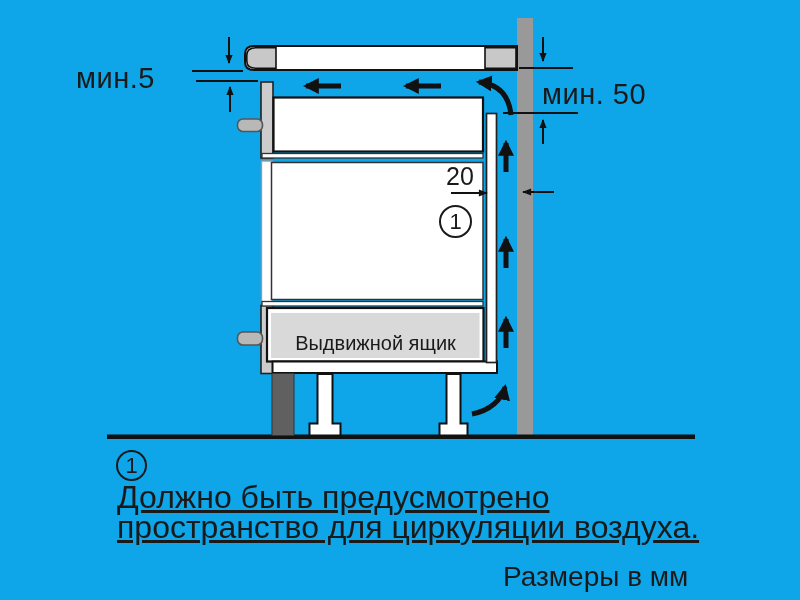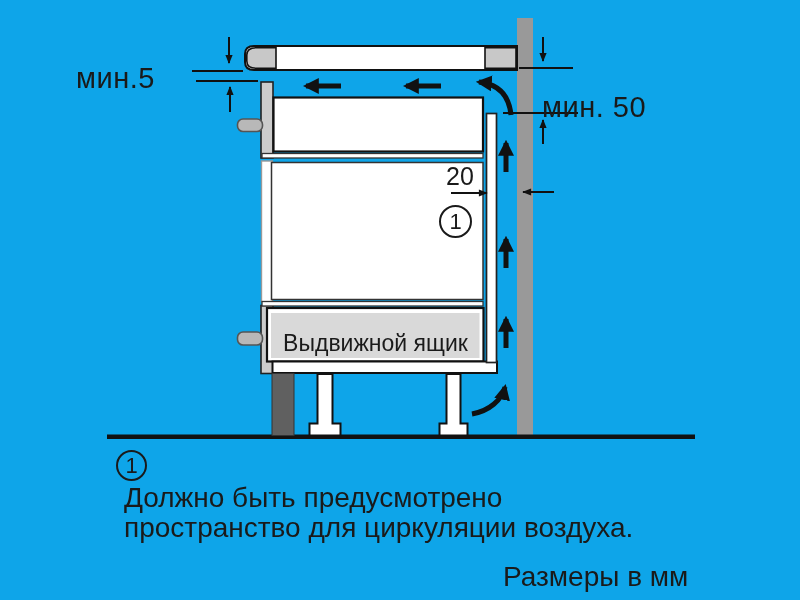--- a/index.html
+++ b/index.html
@@ -4,35 +4,35 @@
 <style>
   html,body{margin:0;padding:0;background:#fff;}
   #stage{
     position:relative;width:800px;height:600px;background:#0ea5e9;overflow:hidden;
     font-family:"Liberation Sans","DejaVu Sans",sans-serif;color:#1a1a1a;
   }
   #diagram-svg{position:absolute;left:0;top:0;}
   .lbl{position:absolute;white-space:nowrap;color:#1a1a1a;}
   .dim-lbl{font-size:29px;letter-spacing:0.5px;}
   #lbl-min5{left:76px;top:62px;}
-  #lbl-min50{left:542px;top:78px;margin-top:13px;}
+  #lbl-min50{left:542px;top:78px;}
   #lbl-20{left:441px;top:162px;width:38px;text-align:center;font-size:25px;}
   .callout-circle{
     position:absolute;box-sizing:border-box;border:2.4px solid #1a1a1a;border-radius:50%;
     display:flex;align-items:center;justify-content:center;
     font-size:22px;background:transparent;
   }
   #circ-diagram{left:439px;top:205px;width:33px;height:33px;}
   #circ-note{left:116px;top:450px;width:31px;height:31px;}
   #drawer-label{
     left:268px;top:309px;width:215px;height:68px;
     display:flex;align-items:center;justify-content:center;
-    font-size:23px;
+    font-size:20px;
   }
-  #note-block{left:124px;top:483px;font-size:28px;line-height:29.5px;}
+  #note-block{left:117px;top:483px;font-size:32px;line-height:29.5px;text-decoration:underline;}
   #units-caption{left:503px;top:561px;font-size:28px;text-align:center;}
 </style>
 </head>
 <body>
 
 <div id="stage">
 
   <svg id="diagram-svg" width="800" height="600" viewBox="0 0 800 600">
     <defs>
       <marker id="ah-big" viewBox="0 0 10 10" refX="8" refY="5" markerWidth="3.2" markerHeight="3.2" orient="auto-start-reverse">

